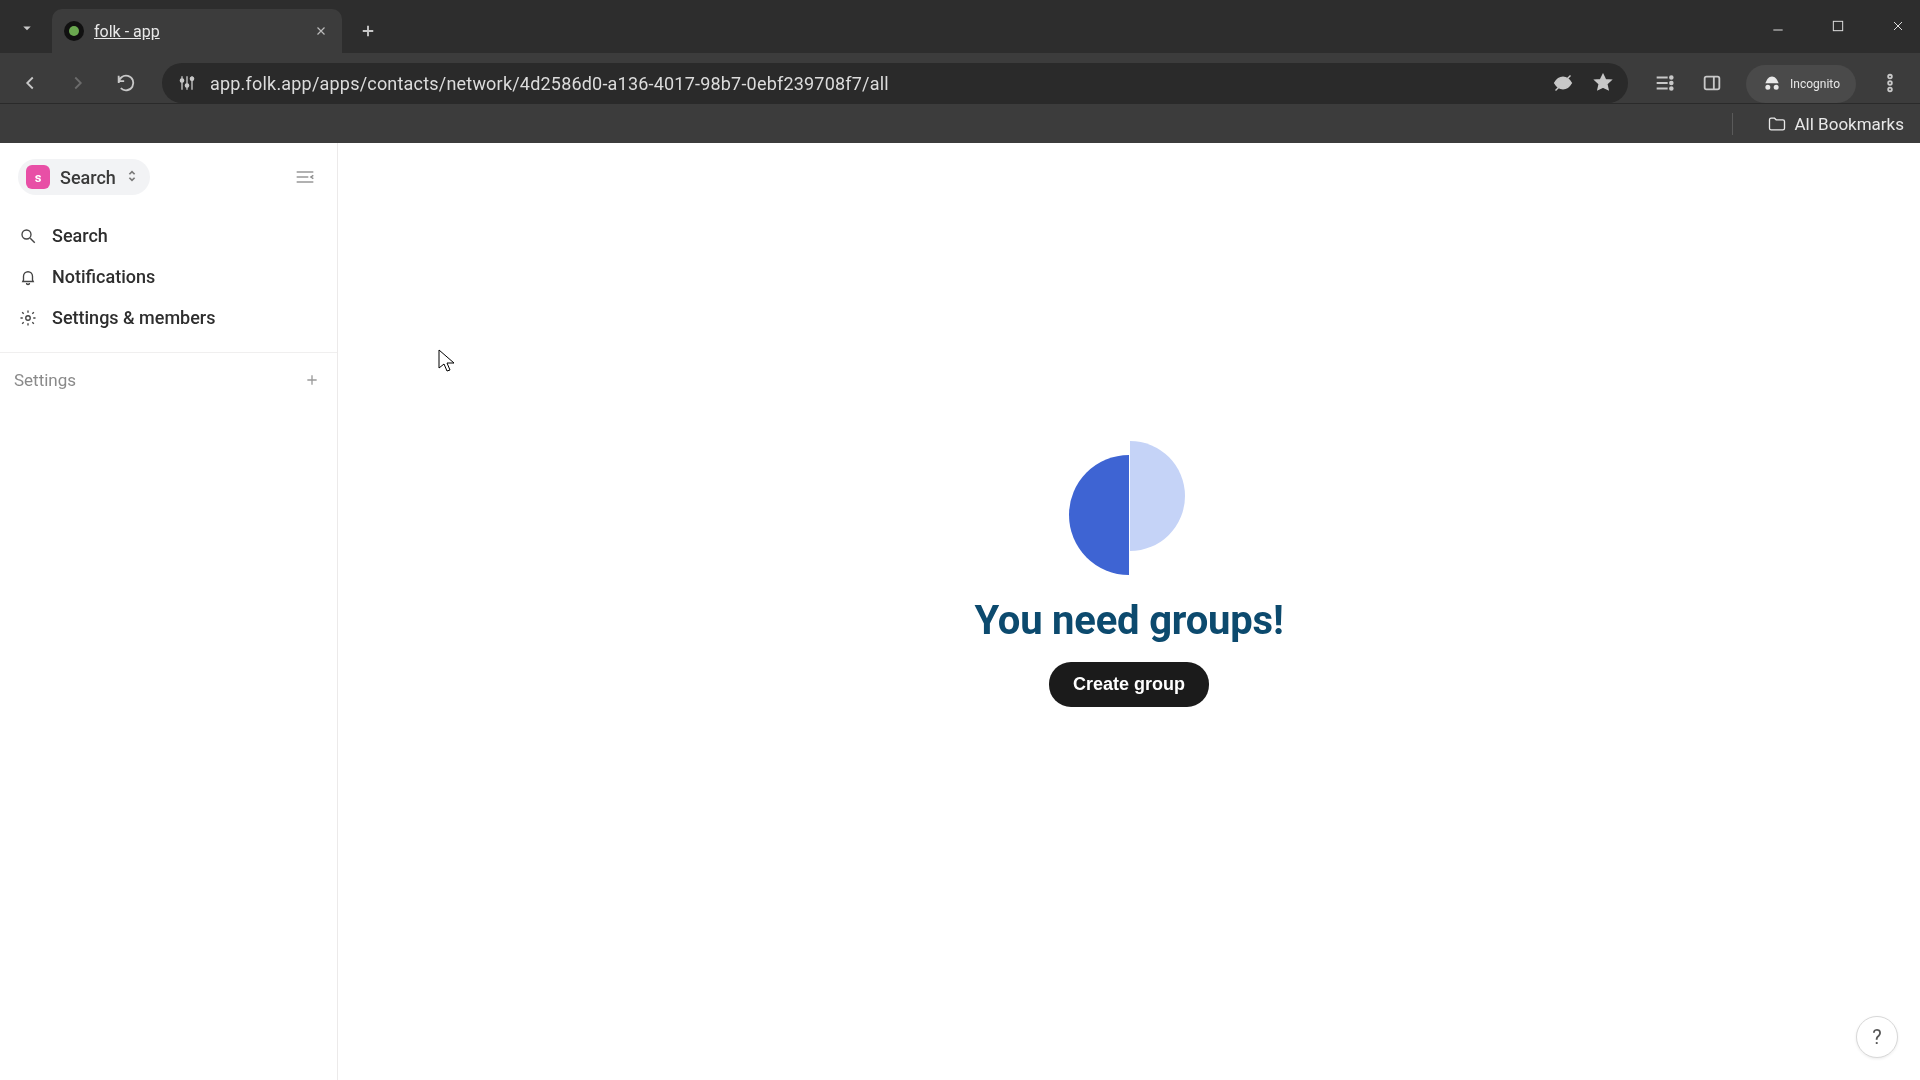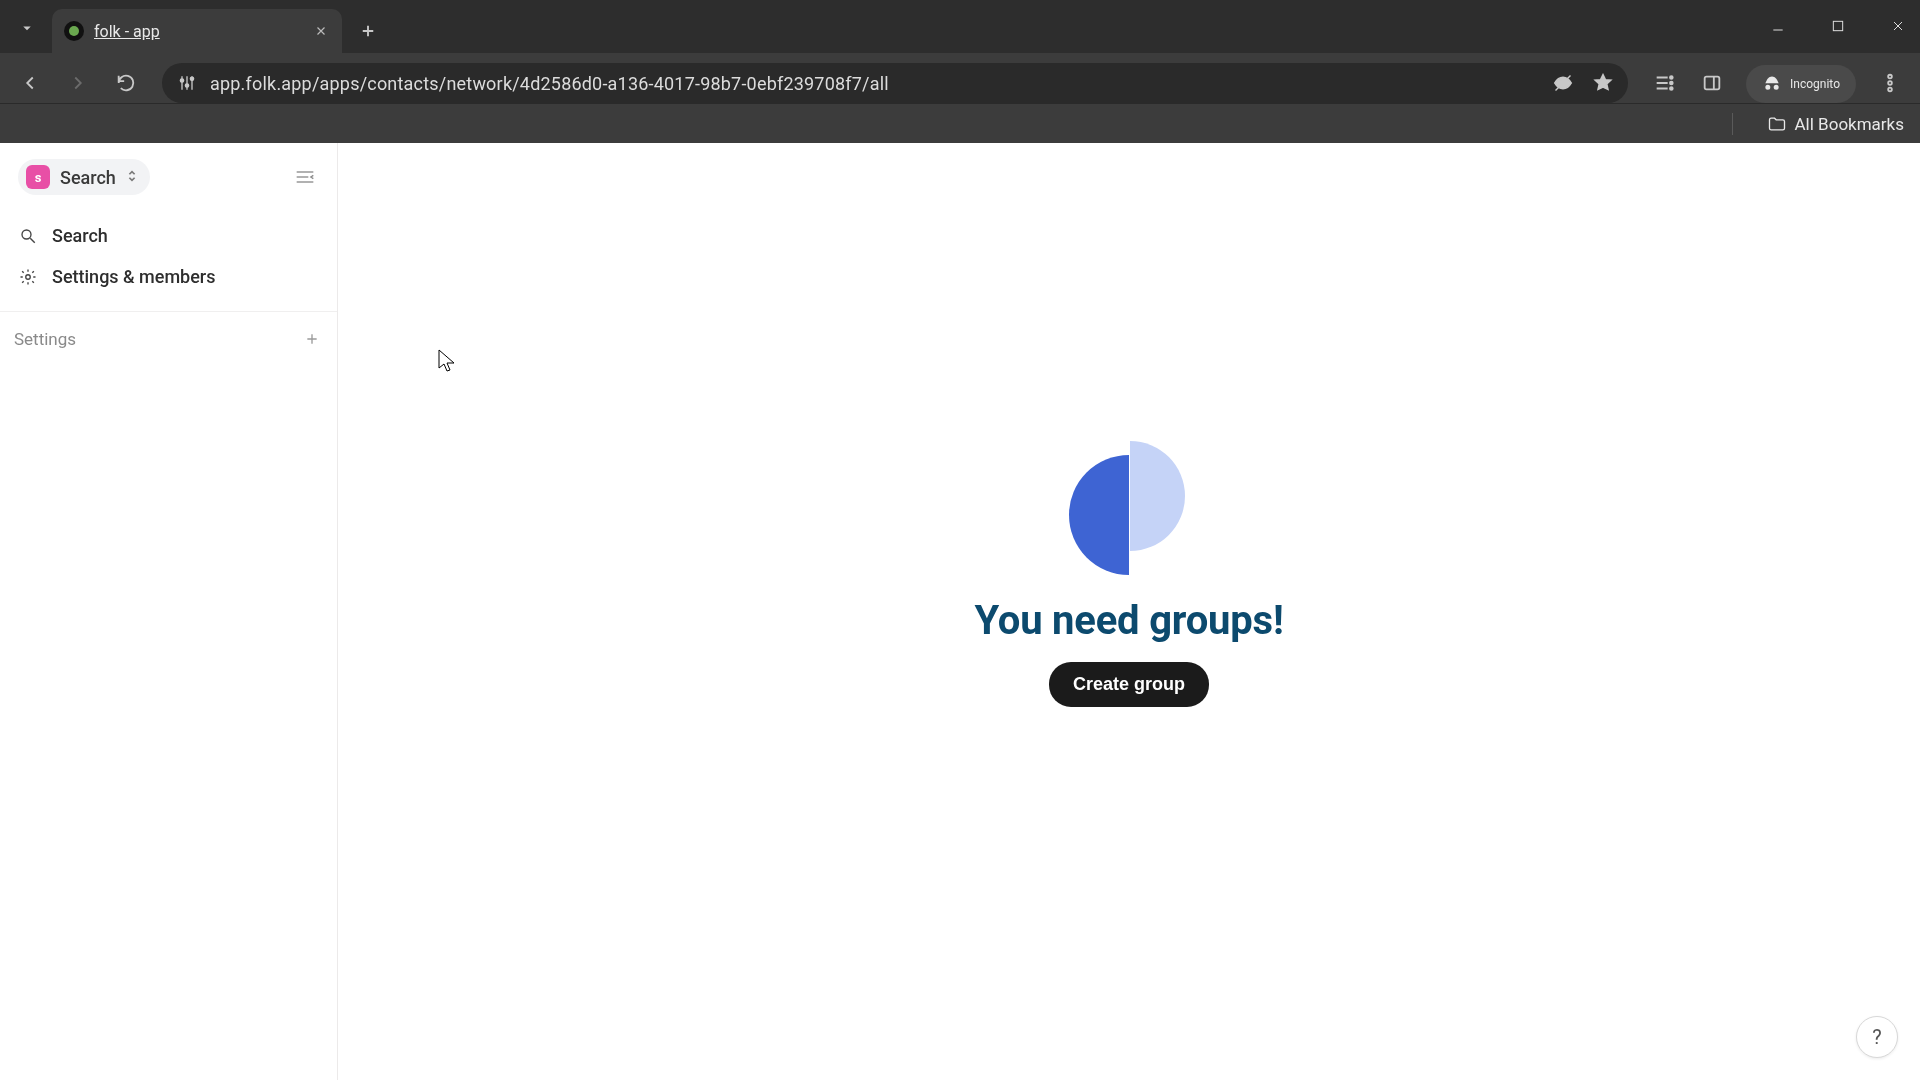--- a/index.html
+++ b/index.html
@@ -230,20 +230,29 @@
             <svg viewBox="0 0 24 24">
               <circle cx="10" cy="10" r="6"></circle>
               <line x1="15" y1="15" x2="21" y2="21"></line>
             </svg>
           </span>
         <span class="nav-label">Search</span>
       </div>
       <div class="nav-item">
         <span class="nav-icon">
             <svg viewBox="0 0 24 24">
+              <path d="M6 16V11a6 6 0 1112 0v5l1 2H5l1-2z"></path>
+              <path d="M10 20a2 2 0 004 0"></path>
+            </svg>
+          </span>
+        <span class="nav-label">Notifications</span>
+      </div>
+      <div class="nav-item">
+        <span class="nav-icon">
+            <svg viewBox="0 0 24 24">
               <circle cx="12" cy="12" r="3"></circle>
               <path d="M12 2v3M12 19v3M4.2 4.2l2.1 2.1M17.7 17.7l2.1 2.1M2 12h3M19 12h3M4.2 19.8l2.1-2.1M17.7 6.3l2.1-2.1"></path>
             </svg>
           </span>
         <span class="nav-label">Settings &amp; members</span>
       </div>
     </div>
 
     <div class="section">
       <span class="section-title">Settings</span>

